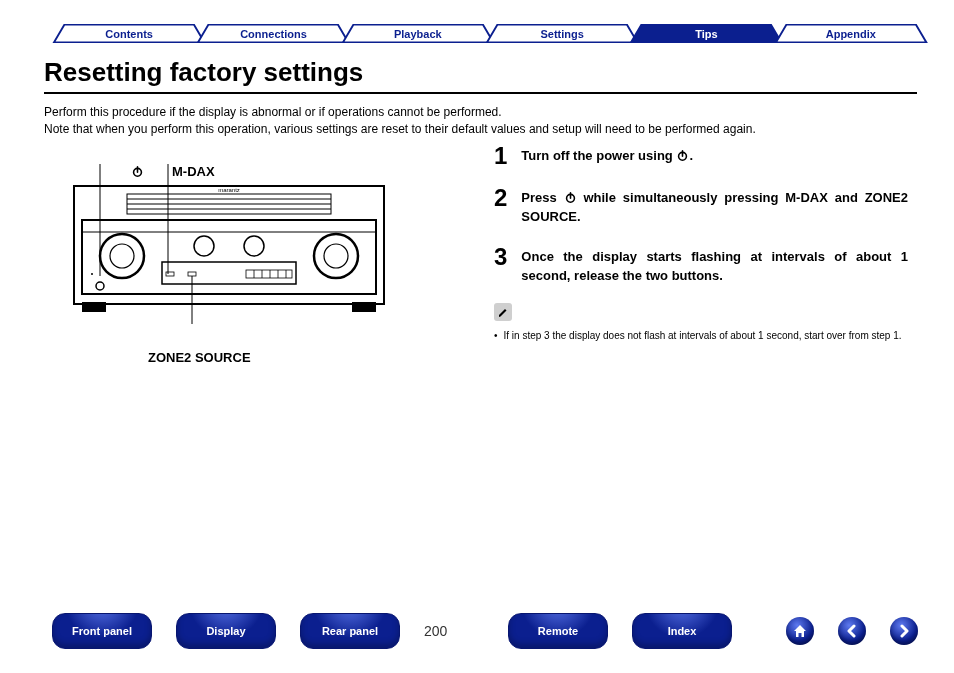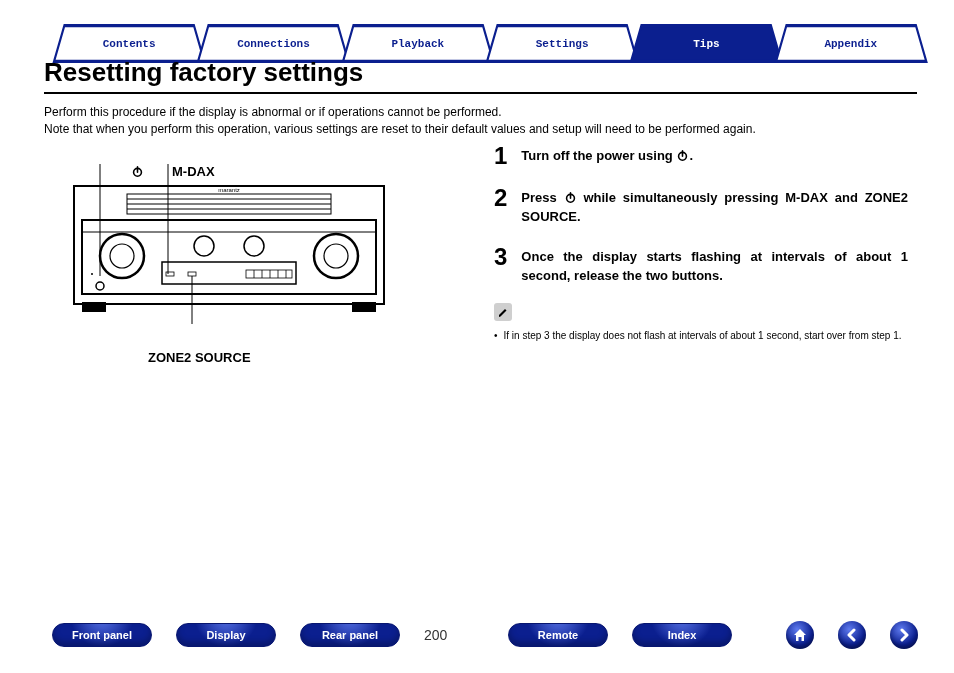--- a/index.html
+++ b/index.html
@@ -20,23 +20,22 @@
     top: 24px;
     left: 52px;
     right: 36px;
     height: 26px;
     display: flex;
     gap: 0;
   }
   .tab {
     flex: 1;
     position: relative;
-    height: 39px;
+    height: 19px;
     margin-right: -10px;
-    font-family: Liberation Mono, monospace;
   }
   .tab-svg { position: absolute; inset: 0; width: 100%; height: 100%; }
   .tab-shape {
     fill: #fff;
     stroke: #0b1f8f;
     stroke-width: 2;
   }
   .tab.active .tab-shape {
     fill: #0b1f8f;
   }
@@ -176,21 +175,21 @@
     left: 0;
     right: 0;
     bottom: 24px;
     display: flex;
     align-items: center;
     gap: 24px;
     padding: 0 36px 0 52px;
   }
   .pill {
     width: 100px;
-    height: 24px;
+    height: 36px;
     display: flex;
     align-items: center;
     justify-content: center;
     font-weight: bold;
     font-size: 11px;
     color: #fff;
     background: radial-gradient(circle at 50% -40%, #5f7bf0 0%, #0b1f8f 55%, #0b1f8f 100%);
     border-radius: 13px;
     border: 1px solid #081670;
     box-shadow: inset 0 -4px 6px rgba(0,0,0,.25);

